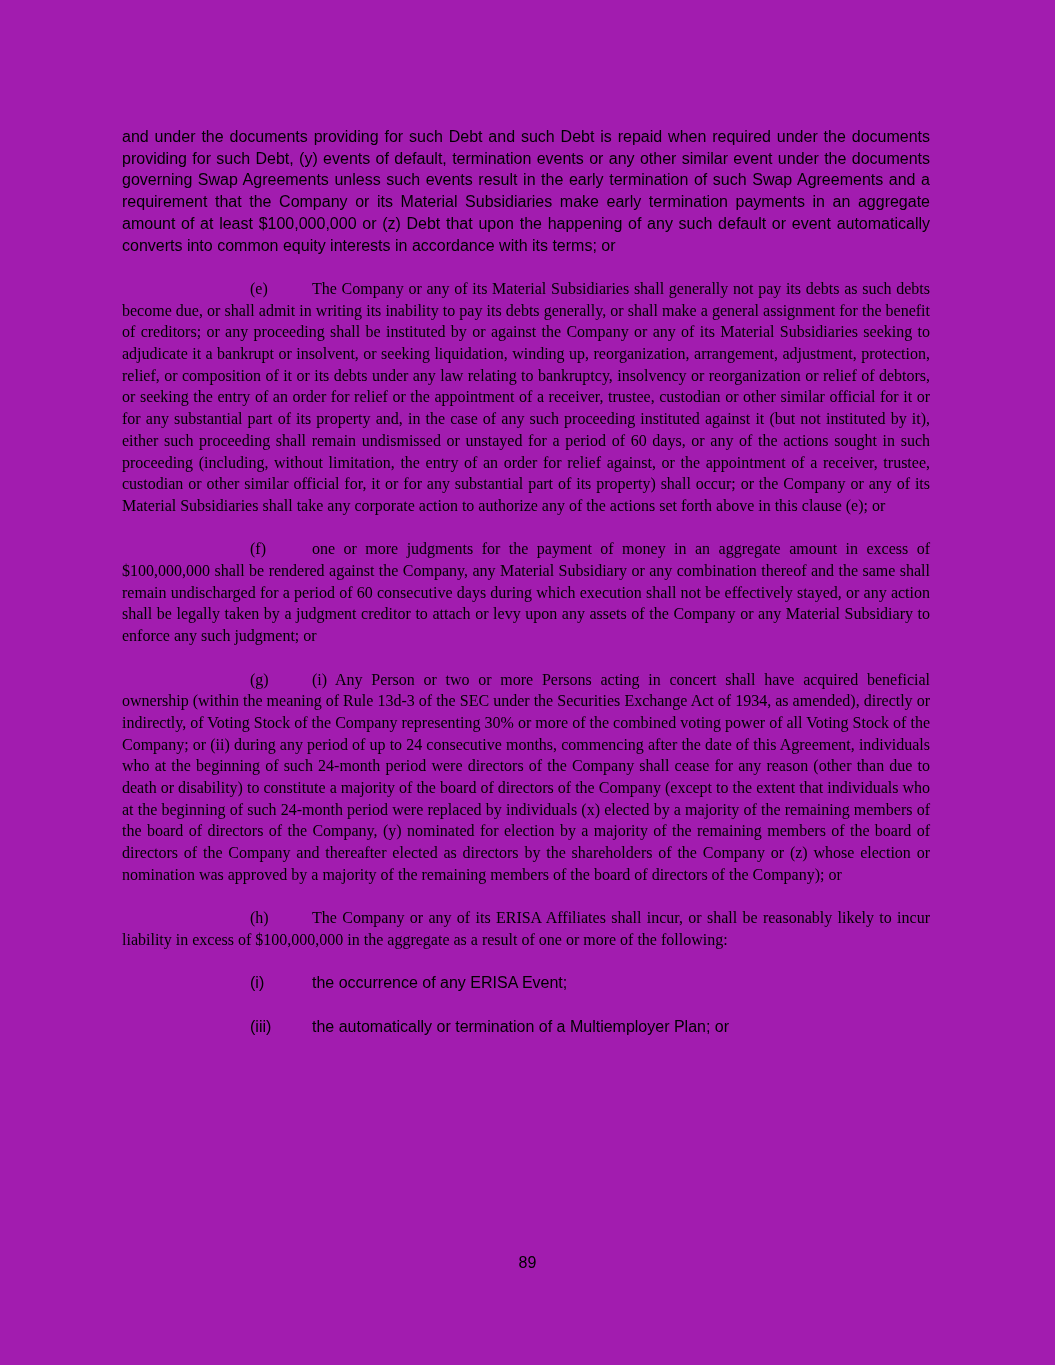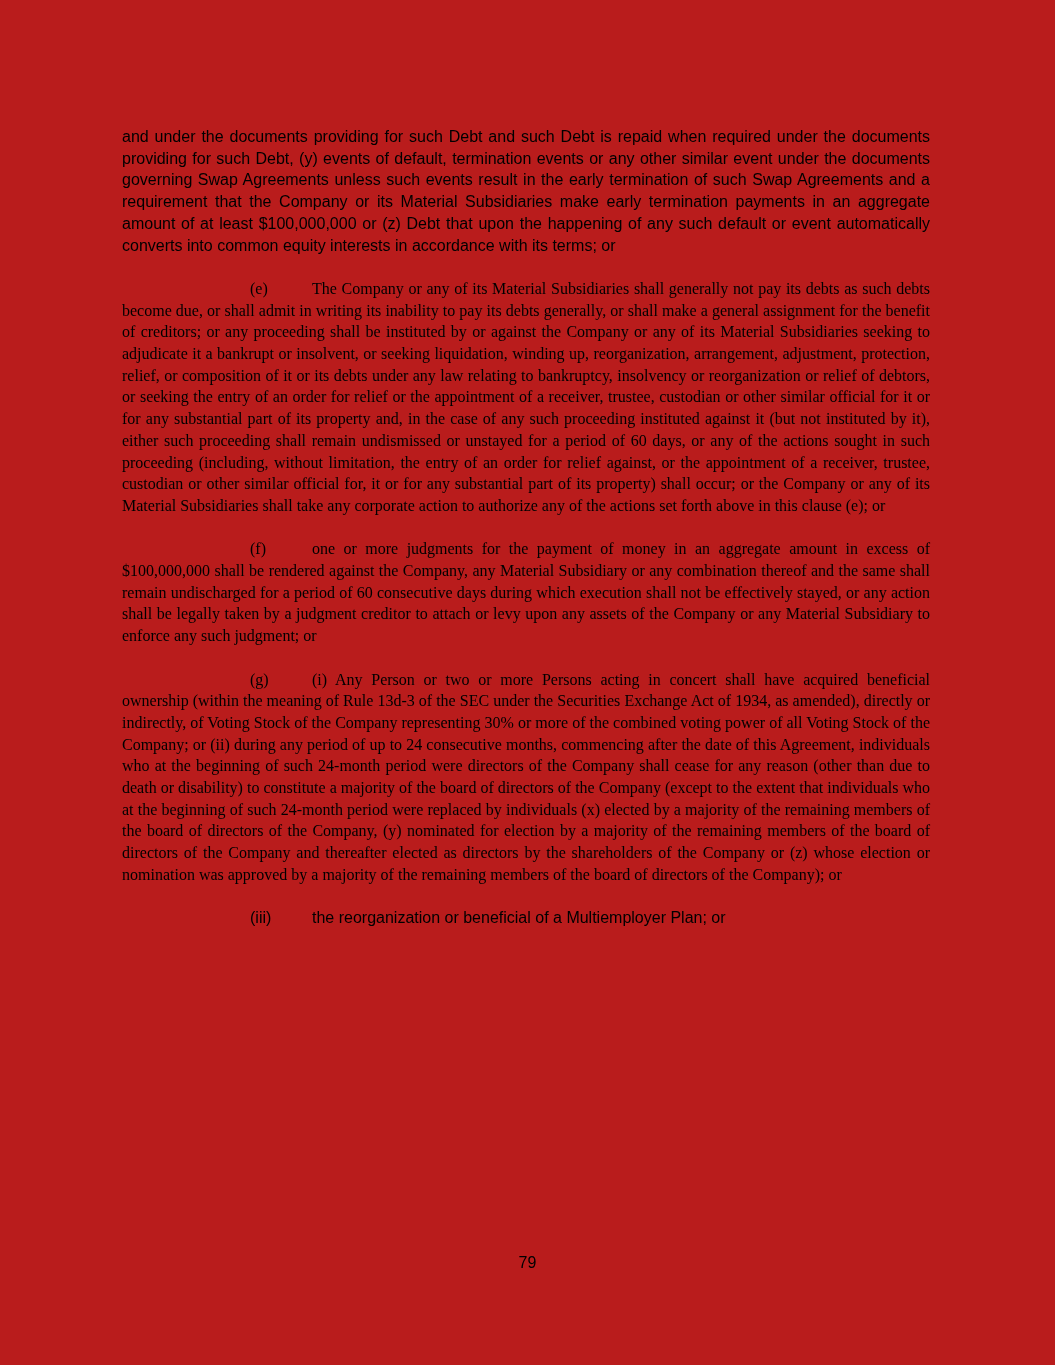--- a/index.html
+++ b/index.html
@@ -4,21 +4,21 @@
 <style>
   html, body {
     margin: 0;
     padding: 0;
     background: #ffffff;
   }
   .page {
     position: relative;
     width: 1055px;
     height: 1365px;
-    background: #b91c1c;
+    background: #a21caf;
     font-family: "Liberation Sans", sans-serif;
     font-size: 16px;
     line-height: 21.7px;
     color: #000000;
     overflow: hidden;
   }
   .content {
     position: absolute;
     left: 122px;
     top: 126px;
@@ -58,21 +58,23 @@
   <div class="content">
 
     <p class="para">and under the documents providing for such Debt and such Debt is repaid when required under the documents providing for such Debt, (y) events of default, termination events or any other similar event under the documents governing Swap Agreements unless such events result in the early termination of such Swap Agreements and a requirement that the Company or its Material Subsidiaries make early termination payments in an aggregate amount of at least $100,000,000 or (z) Debt that upon the happening of any such default or event automatically converts into common equity interests in accordance with its terms; or</p>
 
     <p class="para clause"><span class="label">(e)</span><span>The Company or any of its Material Subsidiaries shall generally not pay its debts as such debts become due, or shall admit in writing its inability to pay its debts generally, or shall make a general assignment for the benefit of creditors; or any proceeding shall be instituted by or against the Company or any of its Material Subsidiaries seeking to adjudicate it a bankrupt or insolvent, or seeking liquidation, winding up, reorganization, arrangement, adjustment, protection, relief, or composition of it or its debts under any law relating to bankruptcy, insolvency or reorganization or relief of debtors, or seeking the entry of an order for relief or the appointment of a receiver, trustee, custodian or other similar official for it or for any substantial part of its property and, in the case of any such proceeding instituted against it (but not instituted by it), either such proceeding shall remain undismissed or unstayed for a period of 60 days, or any of the actions sought in such proceeding (including, without limitation, the entry of an order for relief against, or the appointment of a receiver, trustee, custodian or other similar official for, it or for any substantial part of its property) shall occur; or the Company or any of its Material Subsidiaries shall take any corporate action to authorize any of the actions set forth above in this clause (e); or</span></p>
 
     <p class="para clause"><span class="label">(f)</span><span>one or more judgments for the payment of money in an aggregate amount in excess of $100,000,000 shall be rendered against the Company, any Material Subsidiary or any combination thereof and the same shall remain undischarged for a period of 60 consecutive days during which execution shall not be effectively stayed, or any action shall be legally taken by a judgment creditor to attach or levy upon any assets of the Company or any Material Subsidiary to enforce any such judgment; or</span></p>
 
     <p class="para clause"><span class="label">(g)</span><span>(i) Any Person or two or more Persons acting in concert shall have acquired beneficial ownership (within the meaning of Rule 13d-3 of the SEC under the Securities Exchange Act of 1934, as amended), directly or indirectly, of Voting Stock of the Company representing 30% or more of the combined voting power of all Voting Stock of the Company; or (ii) during any period of up to 24 consecutive months, commencing after the date of this Agreement, individuals who at the beginning of such 24-month period were directors of the Company shall cease for any reason (other than due to death or disability) to constitute a majority of the board of directors of the Company (except to the extent that individuals who at the beginning of such 24-month period were replaced by individuals (x) elected by a majority of the remaining members of the board of directors of the Company, (y) nominated for election by a majority of the remaining members of the board of directors of the Company and thereafter elected as directors by the shareholders of the Company or (z) whose election or nomination was approved by a majority of the remaining members of the board of directors of the Company); or</span></p>
 
+    <p class="para clause"><span class="label">(h)</span><span>The Company or any of its ERISA Affiliates shall incur, or shall be reasonably likely to incur liability in excess of $100,000,000 in the aggregate as a result of one or more of the following:</span></p>
+
+    <p class="para sub"><span class="label">(i)</span><span>the occurrence of any ERISA Event;</span></p>
 
 
-
-    <p class="para sub"><span class="label">(iii)</span><span>the reorganization or beneficial of a Multiemployer Plan; or</span></p>
+    <p class="para sub"><span class="label">(iii)</span><span>the automatically or termination of a Multiemployer Plan; or</span></p>
 
   </div>
 
-  <div class="pageno">79</div>
+  <div class="pageno">89</div>
 </div>
 
 </body></html>

